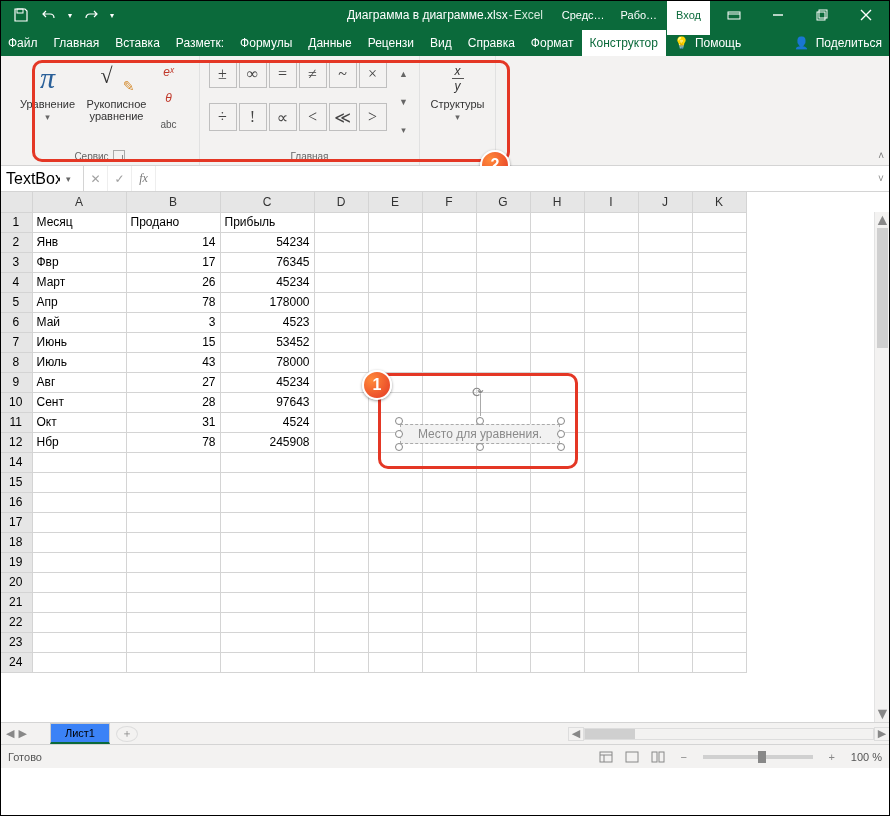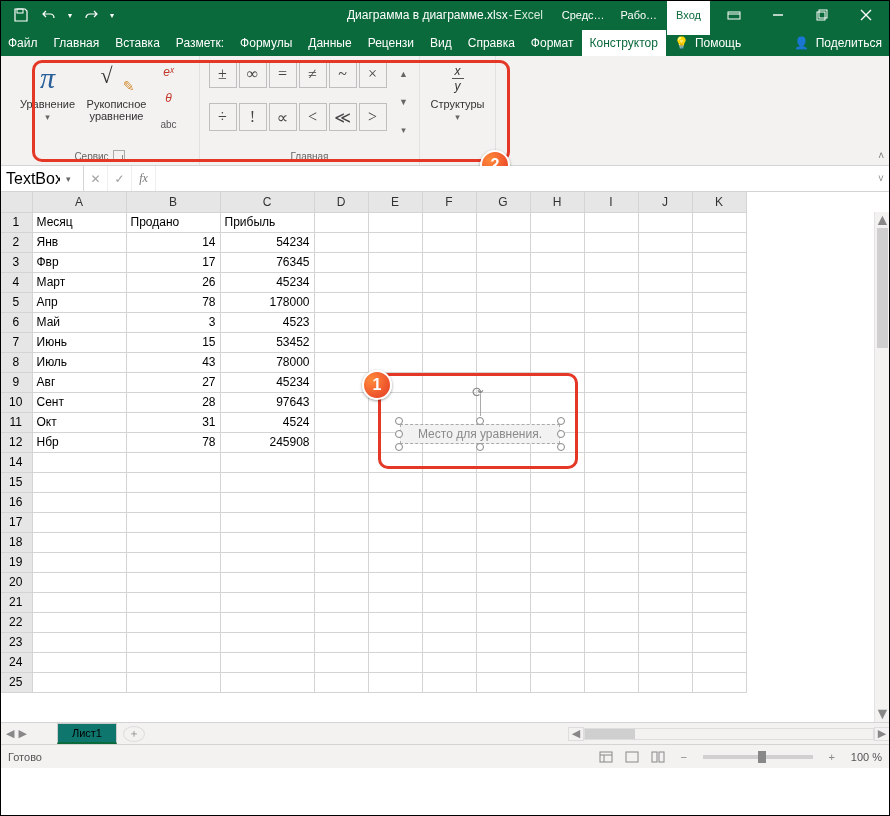--- a/index.html
+++ b/index.html
@@ -70,21 +70,21 @@
   .shape-box .txt { background:#f2f2f2; border:1px dashed #aaa; color:#8a8a8a; font-size:12px; padding:2px 6px; width:100%; text-align:center;}
   .handle{position:absolute;width:8px;height:8px;border:1px solid #888;background:#fff;border-radius:50%;}
   .h-nw{left:-5px;top:-5px;} .h-n{left:calc(50% - 4px);top:-5px;} .h-ne{right:-5px;top:-5px;}
   .h-w{left:-5px;top:calc(50% - 4px);} .h-e{right:-5px;top:calc(50% - 4px);}
   .h-sw{left:-5px;bottom:-5px;} .h-s{left:calc(50% - 4px);bottom:-5px;} .h-se{right:-5px;bottom:-5px;}
   .rot-stem{position:absolute;left:50%;top:-28px;width:1px;height:22px;background:#aaa;}
   .rot-handle{position:absolute;left:calc(50% - 8px);top:-38px;color:#888;font-size:14px;}
   
   .sheettabs { height:22px; border-top:1px solid #d4d4d4; display:flex; align-items:stretch; font-size:11px; background:#f3f2f1; position:relative;}
   .sheettabs .nav{display:flex;align-items:center;padding:0 6px;color:#888;gap:4px;}
-  .sheet-tab{background:#0f766e;border:1px solid #ccc;border-bottom:2px solid #0b6a3b;padding:0 14px;display:flex;align-items:center;margin-left:24px;}
+  .sheet-tab{background:#3b82f6;border:1px solid #ccc;border-bottom:2px solid #0b6a3b;padding:0 14px;display:flex;align-items:center;margin-left:17px;}
   .sheet-add{display:flex;align-items:center;justify-content:center;width:22px;color:#888;margin-left:6px;border:1px solid #ddd;border-radius:50%;height:16px;align-self:center;}
   .hscroll{margin-left:auto;display:flex;align-items:center;gap:0;}
   .hscroll .track{width:290px;height:12px;background:#f3f2f1;border:1px solid #ddd;position:relative;}
   .hscroll .thumb{position:absolute;left:0;top:0;height:100%;width:50px;background:#cfcfcf;}
   .hscroll .arrow{width:16px;height:14px;display:flex;align-items:center;justify-content:center;color:#888;border:1px solid #ddd;}
   
   .status { height:24px; background:#f3f2f1; border-top:1px solid #d4d4d4; display:flex; align-items:center; font-size:11px; color:#555; padding:0 8px;}
   .status .spacer{flex:1;}
   .status .view-btn{width:26px;height:18px;display:flex;align-items:center;justify-content:center;color:#888;}
   .status .slider{width:110px;height:4px;background:#d0d0d0;position:relative;margin:0 6px;}
@@ -611,34 +611,20 @@
           <td></td>
           <td></td>
           <td></td>
           <td></td>
           <td></td>
           <td></td>
           <td></td>
           <td></td>
           <td></td>
         </tr>
-        <tr>
-          <td class="rh">25</td>
-          <td></td>
-          <td></td>
-          <td></td>
-          <td></td>
-          <td></td>
-          <td></td>
-          <td></td>
-          <td></td>
-          <td></td>
-          <td></td>
-          <td></td>
-        </tr>
       </tbody>
   </table>
 
   <div class="vscroll">
     <div class="arrow">▲</div>
     <div class="track">
         <div class="thumb"></div>
       </div>
     <div class="arrow" style="position:absolute;bottom:0;left:0;right:0;">▼</div>
   </div>

